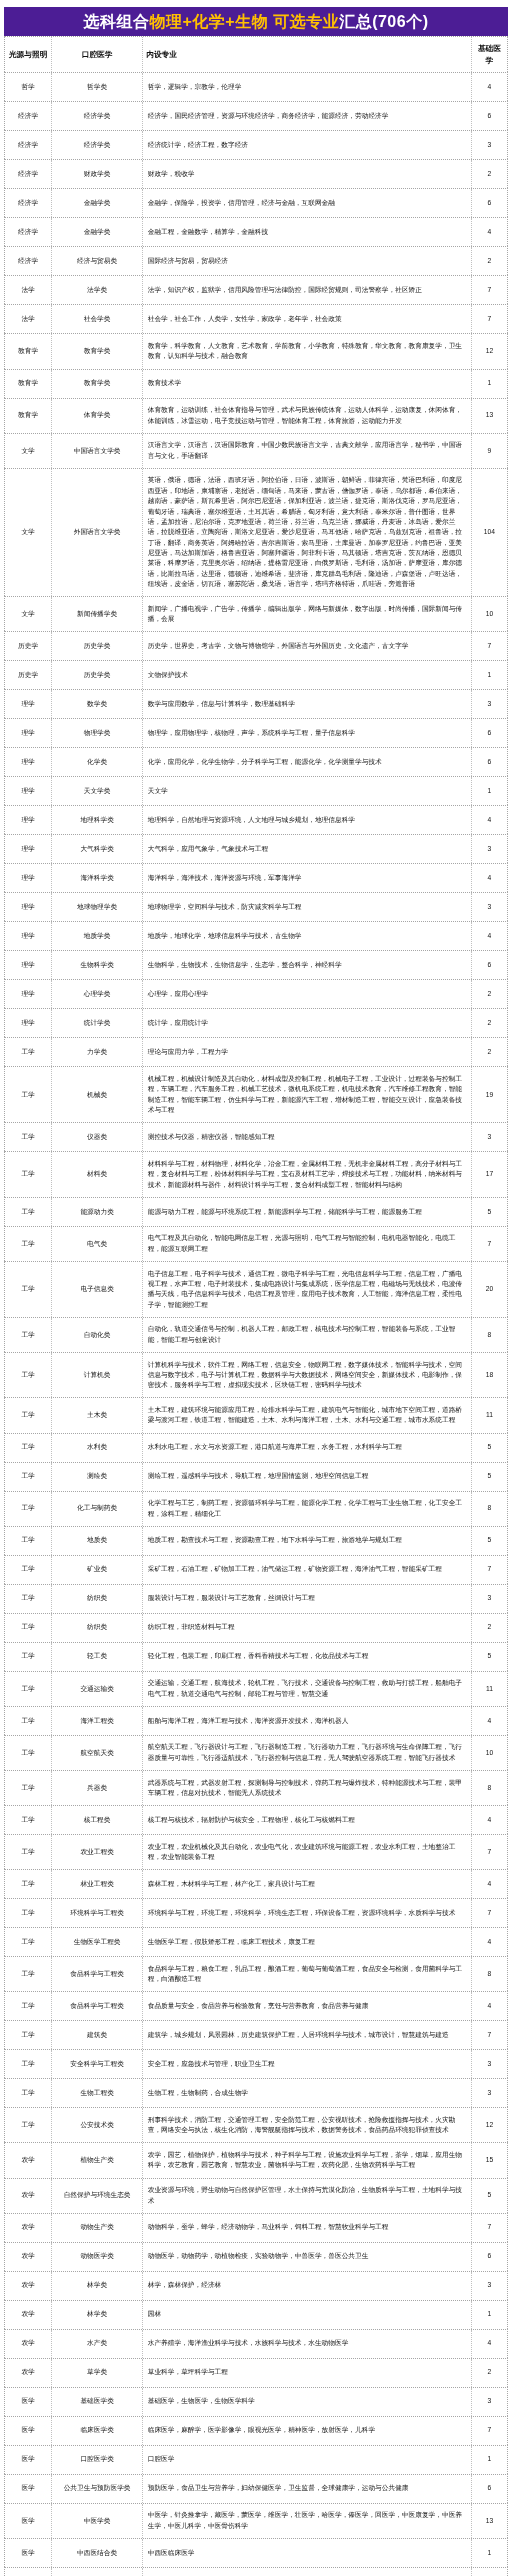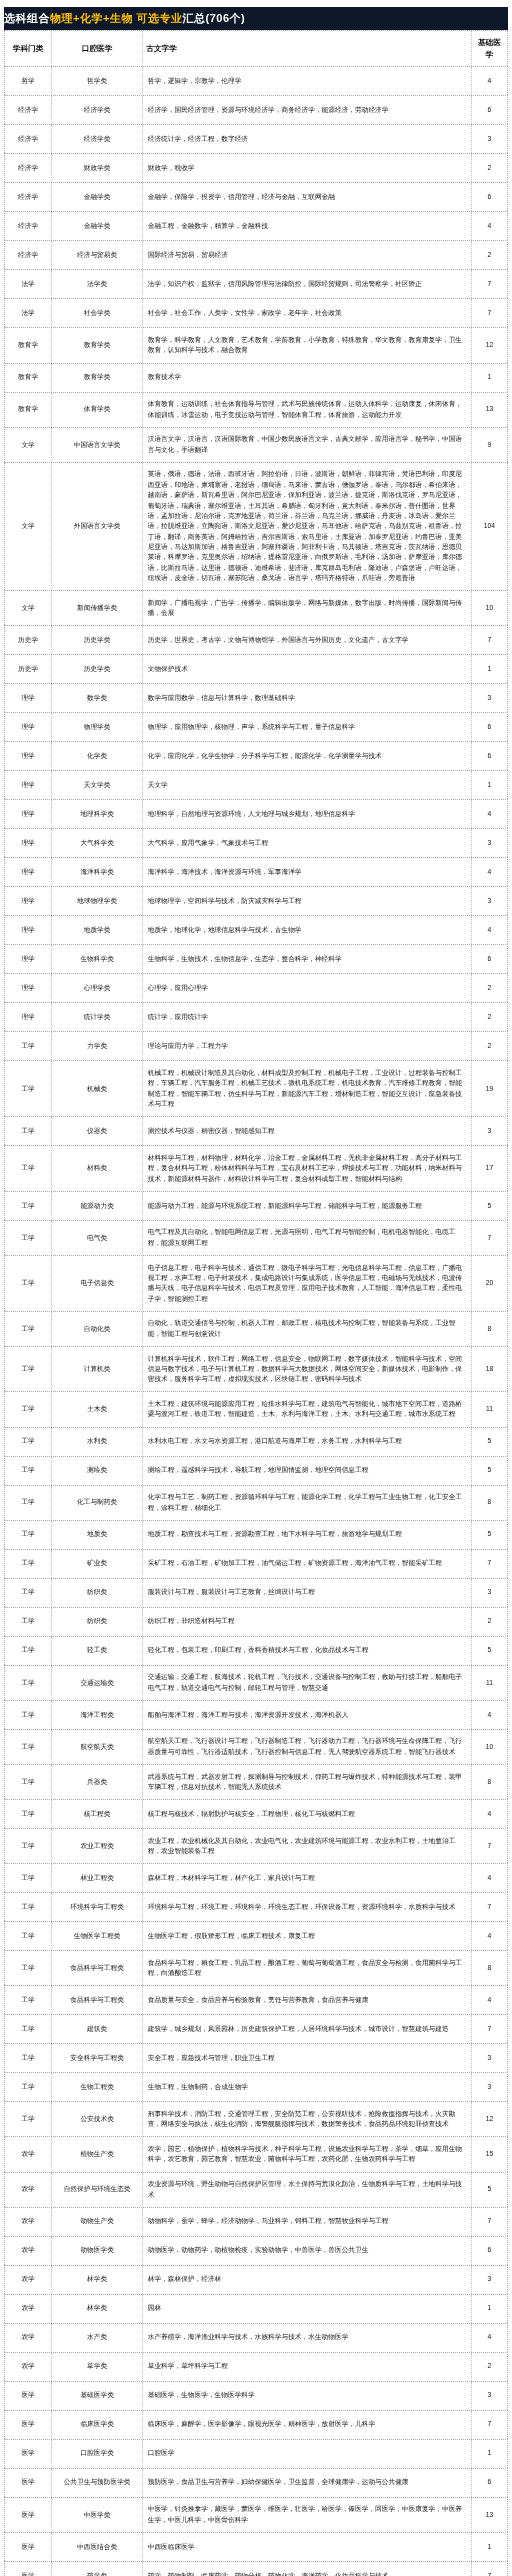--- a/index.html
+++ b/index.html
@@ -1,19 +1,19 @@
 <!DOCTYPE html>
 <html style="font-size:8.2px"><head>
 <meta charset="utf-8">
 <style>
   html,body{margin:0;padding:0;background:#ffffff;font-family:"Liberation Sans","DejaVu Sans",sans-serif;}
   .page{width:512px;box-sizing:border-box;padding:7.2px 4.1px 0 4.1px;}
   .title-bar{
-    background:#0f172a;color:#ffffff;text-align:left;
-    font-size:11px;font-weight:bold;letter-spacing:0.5px;
+    background:#4c1d95;color:#ffffff;text-align:center;
+    font-size:16px;font-weight:bold;letter-spacing:0.5px;
     padding:4.6px 0 5.2px 0;line-height:1.2;
   }
   .title-bar .hl{color:#ffc000;}
   .tbl{border-bottom:0.5px dotted #a6a6a6;}
   .grid{
     display:grid;
     grid-template-columns:47px 91px 1fr 35px;
     border-left:0.5px dotted #a6a6a6;
     border-right:0.5px dotted #a6a6a6;
     border-top:0.5px dotted #a6a6a6;
@@ -34,23 +34,23 @@
   .row{min-height:28px;}
 </style>
 </head>
 <body>
 
 <div class="page">
   <div class="title-bar"><span>选科组合</span><span class="hl">物理+化学+生物 可选专业</span><span>汇总(706个)</span></div>
 
   <div class="tbl">
     <div class="grid header">
-      <div class="cell c-center">学科门类</div>
+      <div class="cell c-center">光源与照明</div>
       <div class="cell c-center">口腔医学</div>
-      <div class="cell c-left">古文字学</div>
+      <div class="cell c-left">内设专业</div>
       <div class="cell c-center">基础医学</div>
     </div>
     <div id="rows">
   <div class="grid row">
     <div class="cell c-center">哲学</div>
     <div class="cell c-center">哲学类</div>
     <div class="cell c-left">哲学，逻辑学，宗教学，伦理学</div>
     <div class="cell c-center">4</div>
   </div>
 

